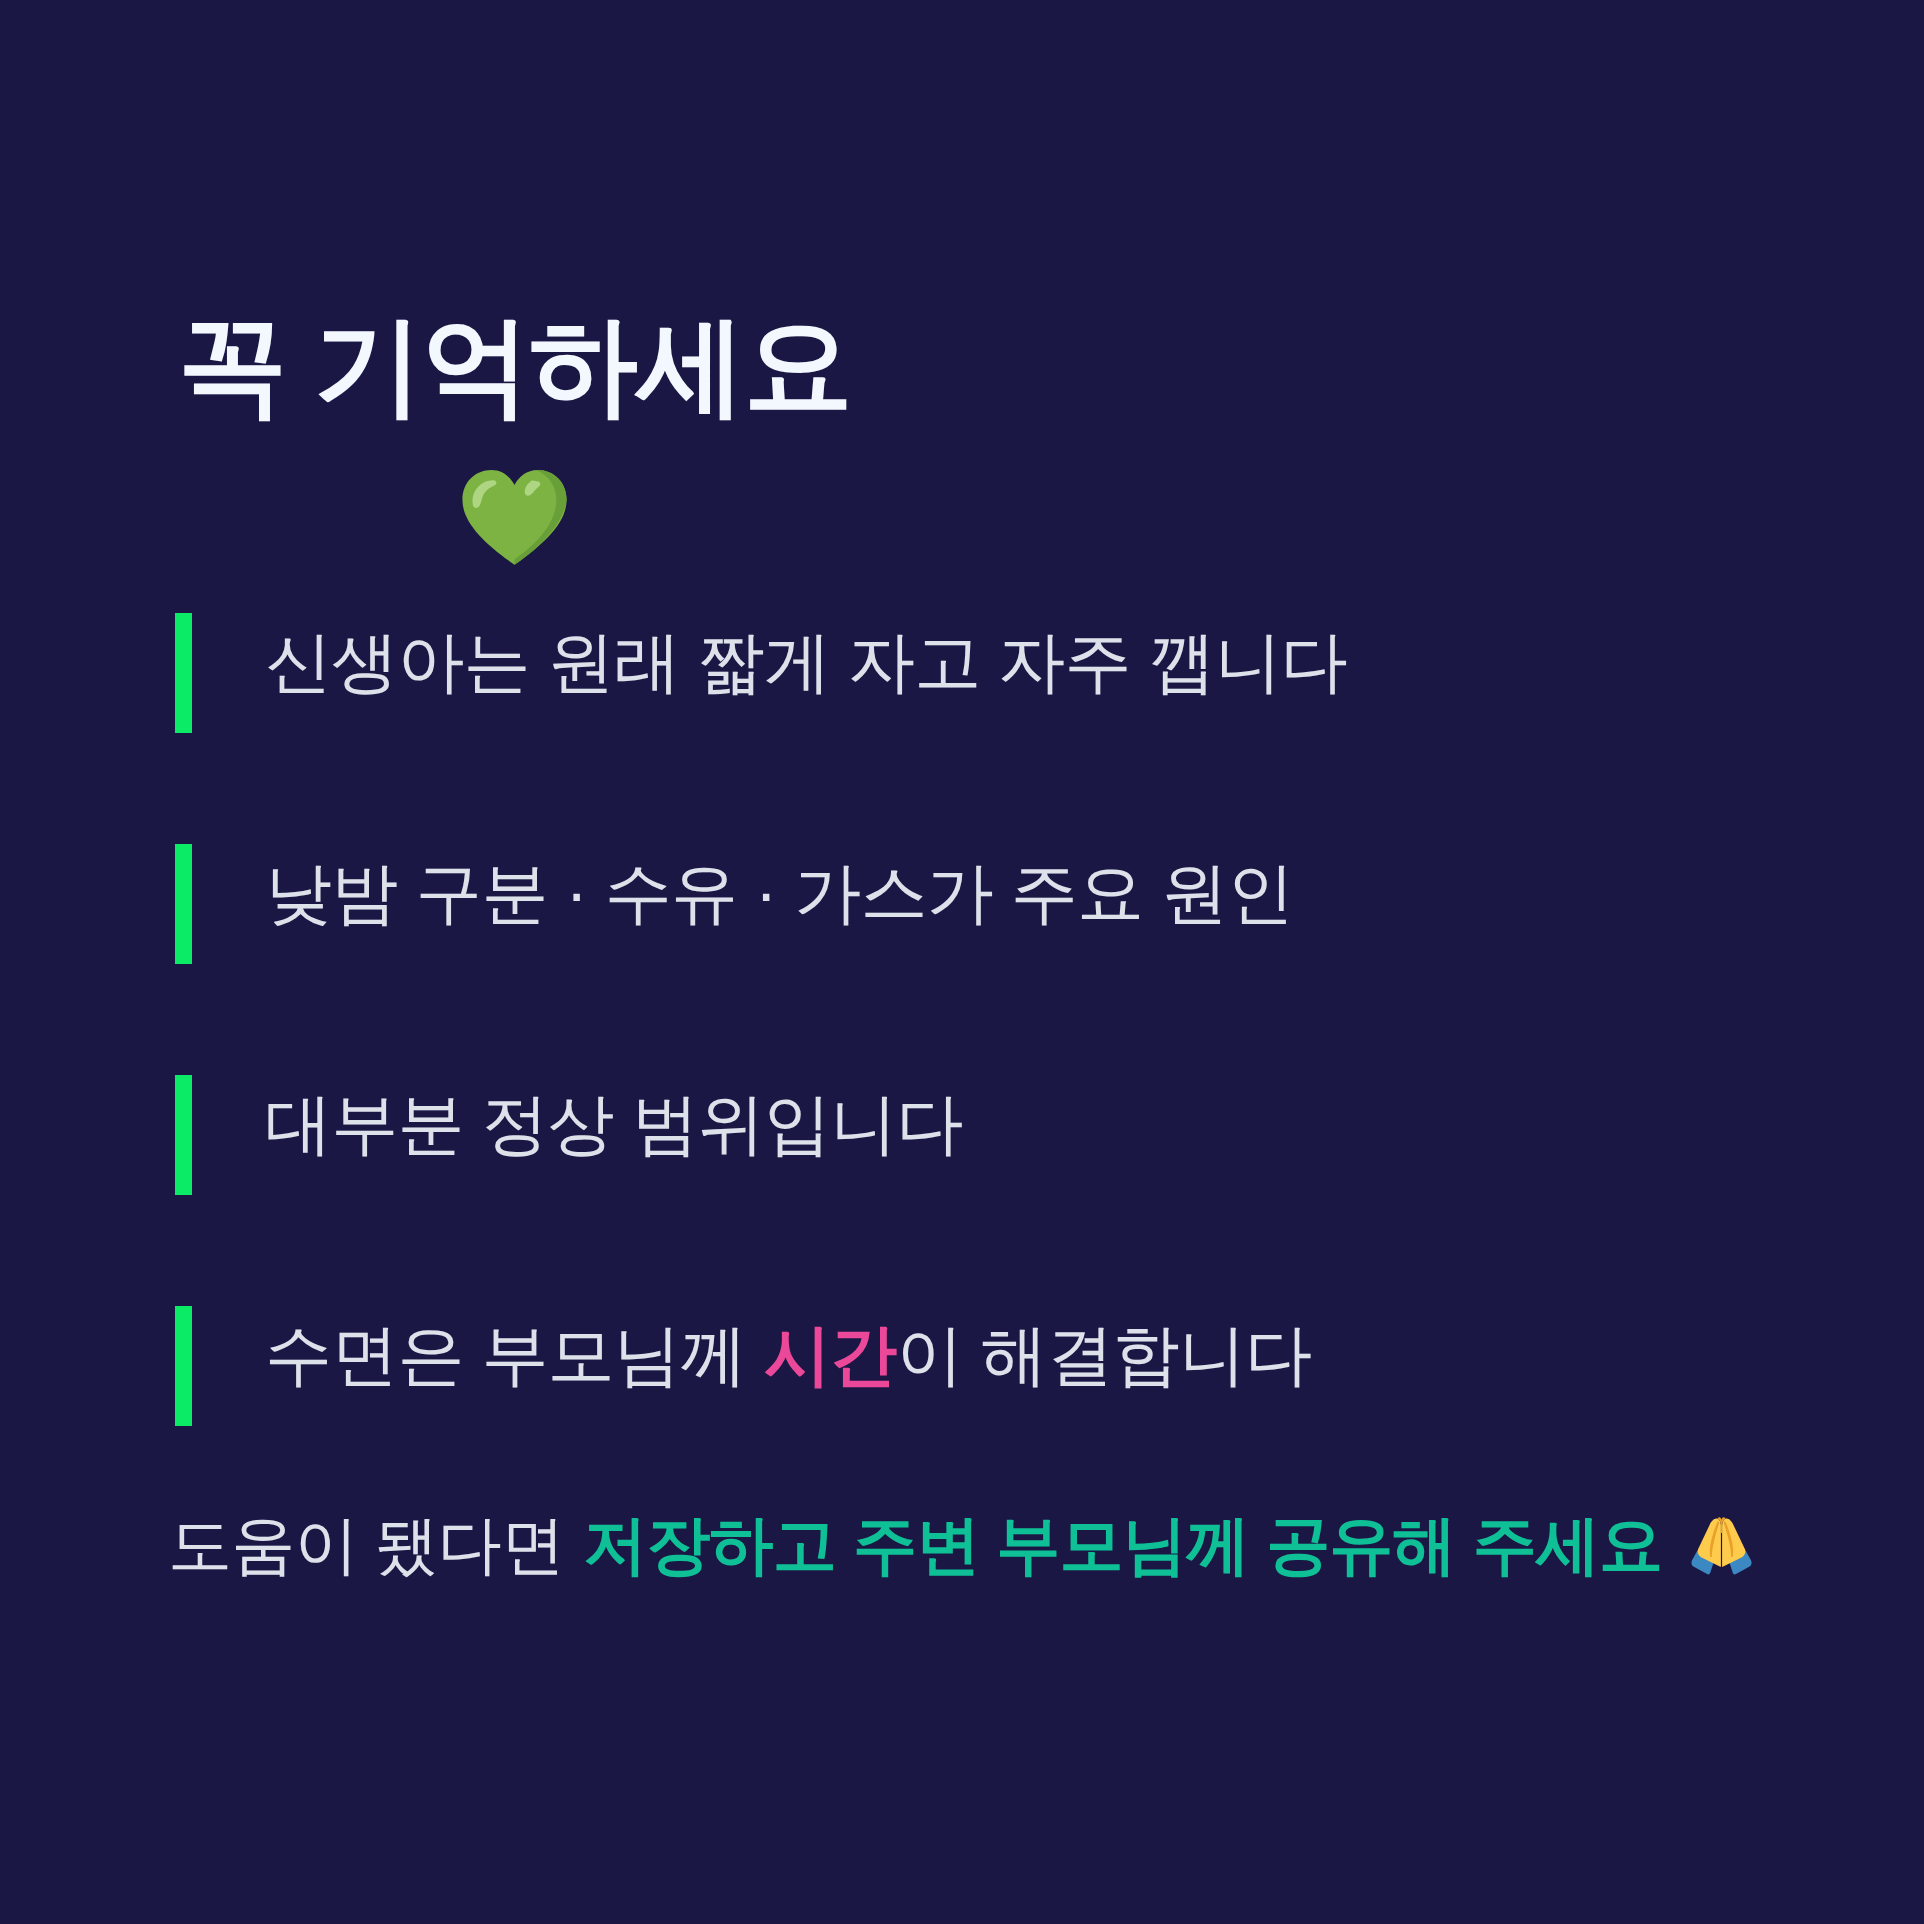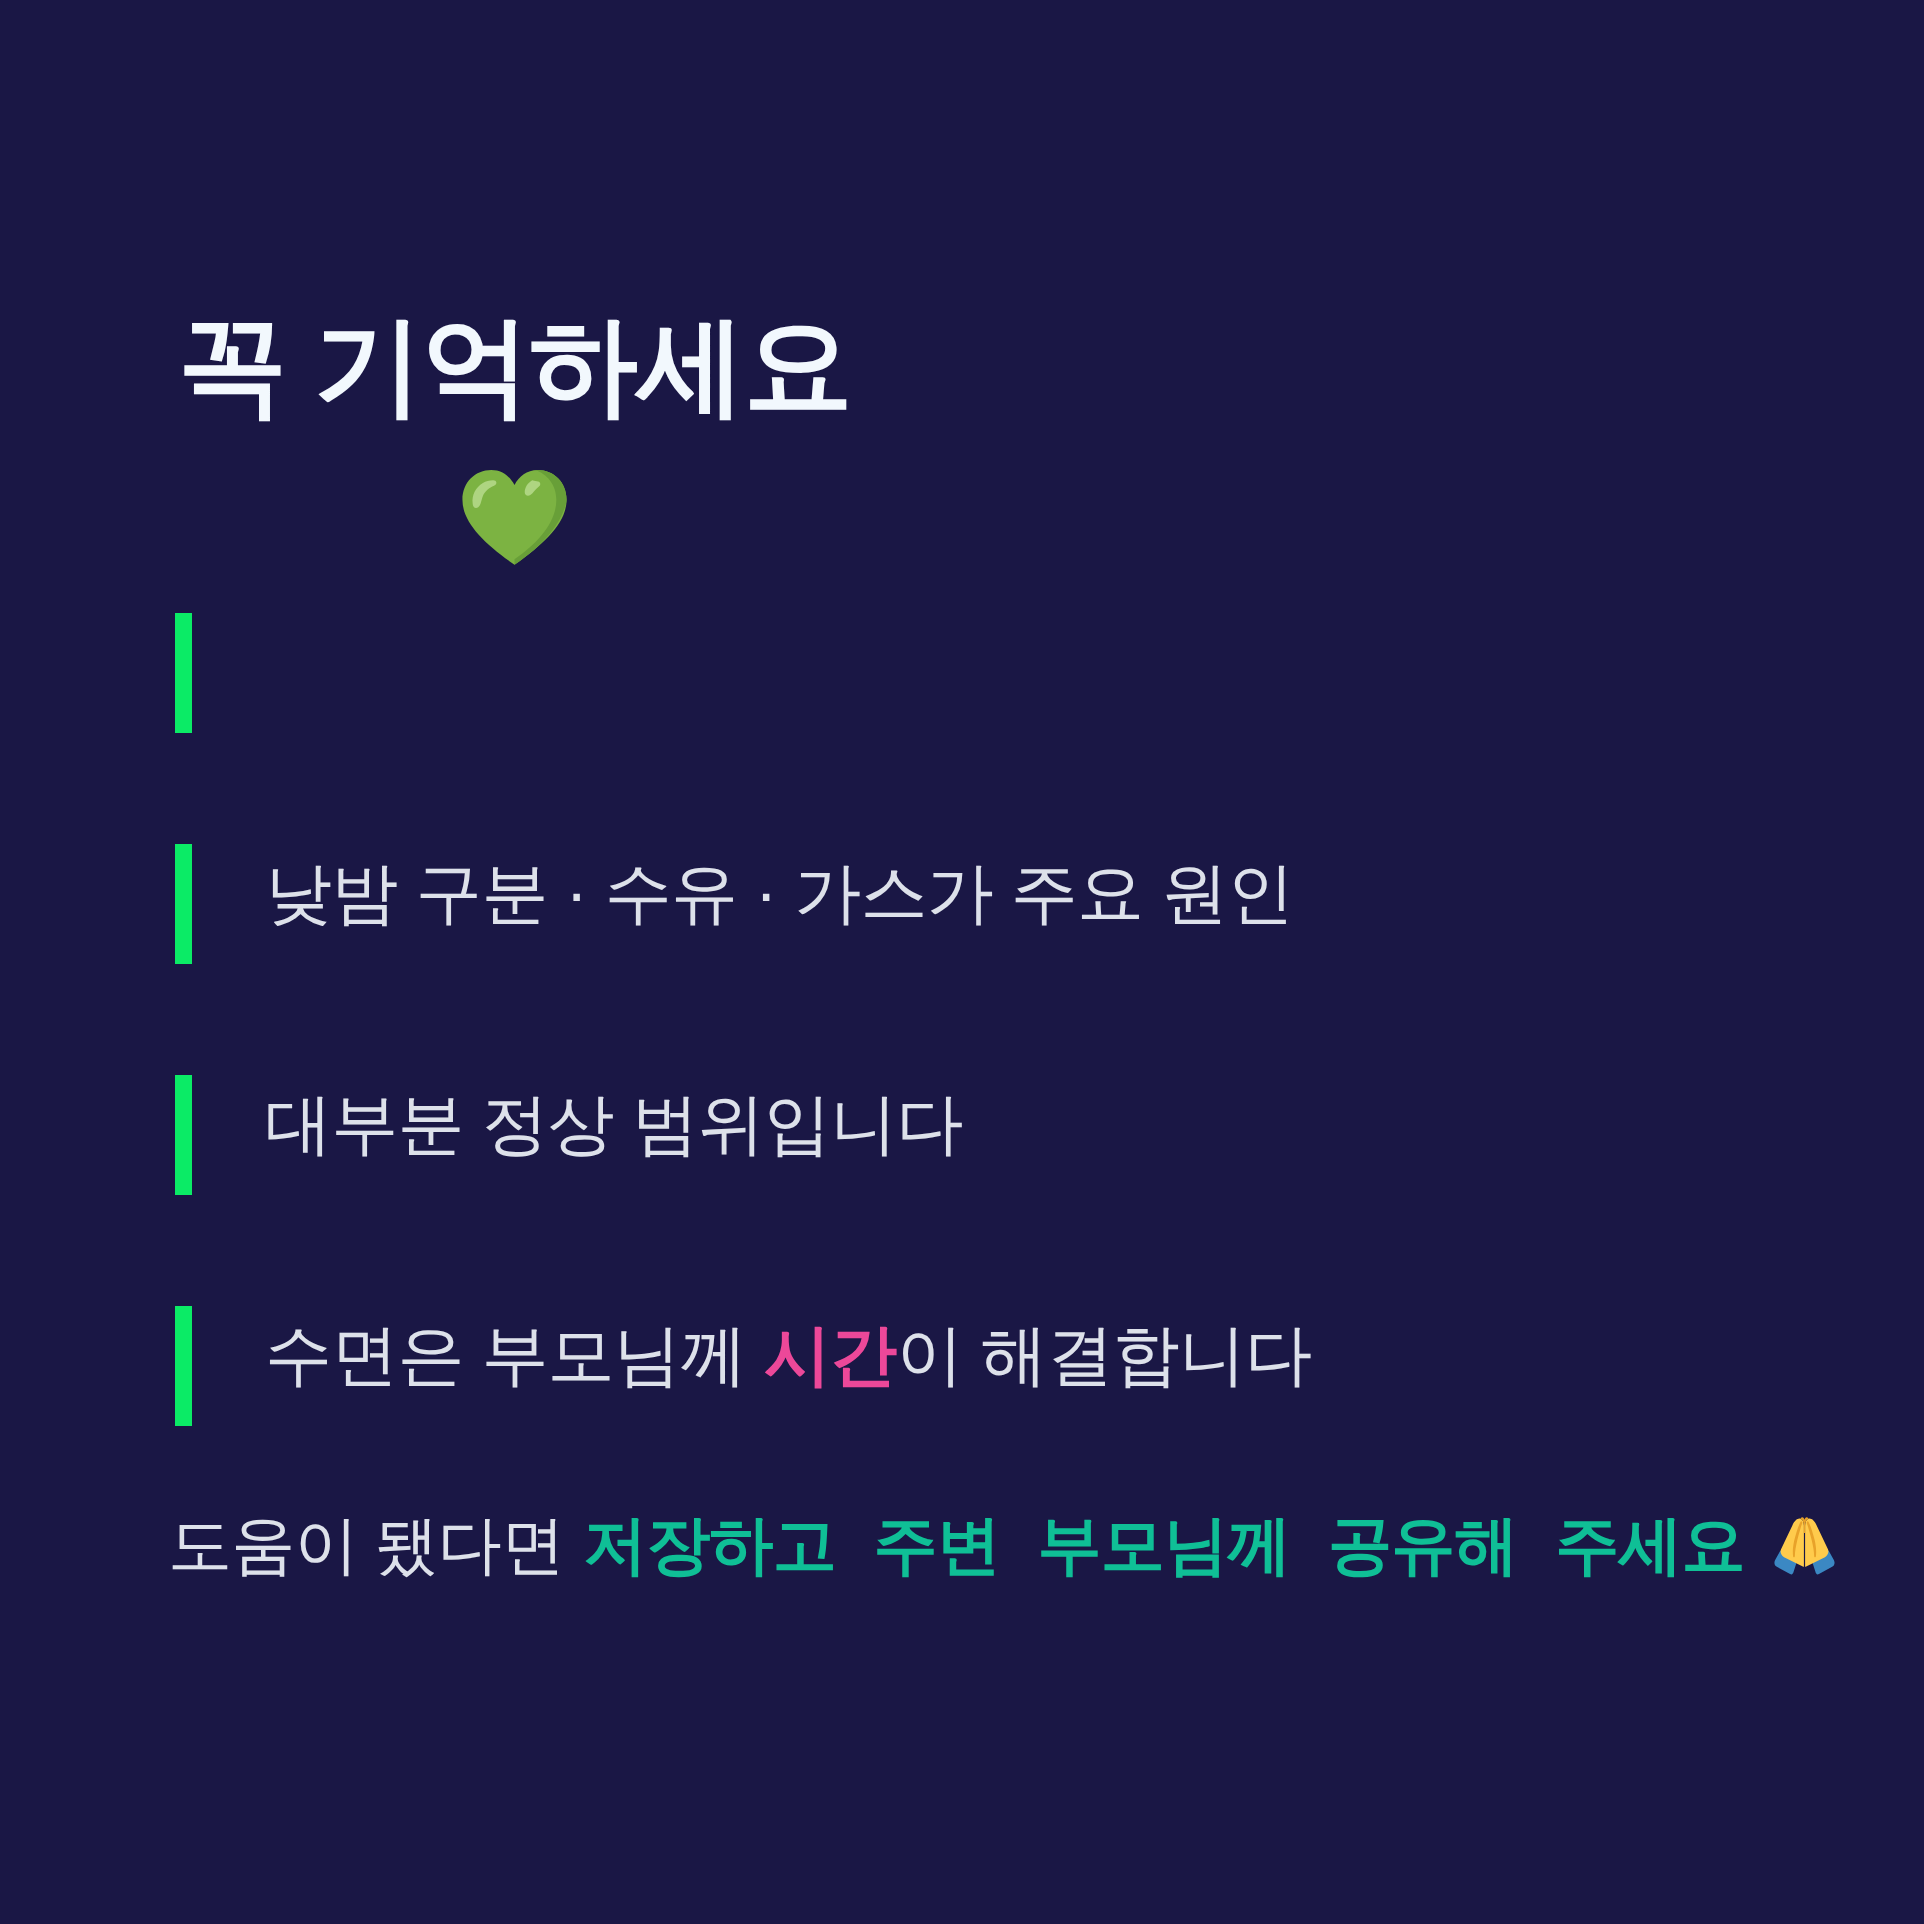--- a/index.html
+++ b/index.html
@@ -99,21 +99,20 @@
     white-space: nowrap;
     letter-spacing: -0.8px;
   }
   #cta-highlight {
     font-size: 64px;
     font-weight: 700;
     color: #0FBF96;
     white-space: nowrap;
     letter-spacing: -0.8px;
     margin-left: 19px;
-    font-family: Liberation Mono, monospace;
   }
   .pray-emoji {
     width: 77px;
     height: 77px;
     display: block;
     flex: none;
     margin-left: 21px;
     margin-top: 4.8px;
   }
 </style>
@@ -131,20 +130,21 @@
         <path d="M30 28 C22 33 18 41 19 50 C19 54 22 56 25 54 C28 52 28 47 30 42 C32 37 37 33 42 31 C46 29 45 25 41 25 C37 25 33 26 30 28 Z" fill="#AED581"></path>
         <path d="M83 25 C78 28 75 33 75 38 C75 41 78 43 81 41 C84 39 86 35 90 32 C93 30 92 26 88 26 C86 26 84 25 83 25 Z" fill="#AED581"></path>
       </svg>
     </span>
   </div>
 
   <div id="bullet-list">
 
     <div class="bullet-row">
       <span class="bullet-bar"></span>
+      <span class="bullet-text">신생아는 원래 짧게 자고 자주 깹니다</span>
     </div>
 
     <div class="bullet-row">
       <span class="bullet-bar"></span>
       <span class="bullet-text">낮밤 구분 · 수유 · 가스가 주요 원인</span>
     </div>
 
     <div class="bullet-row">
       <span class="bullet-bar"></span>
       <span class="bullet-text">대부분 정상 범위입니다</span>

